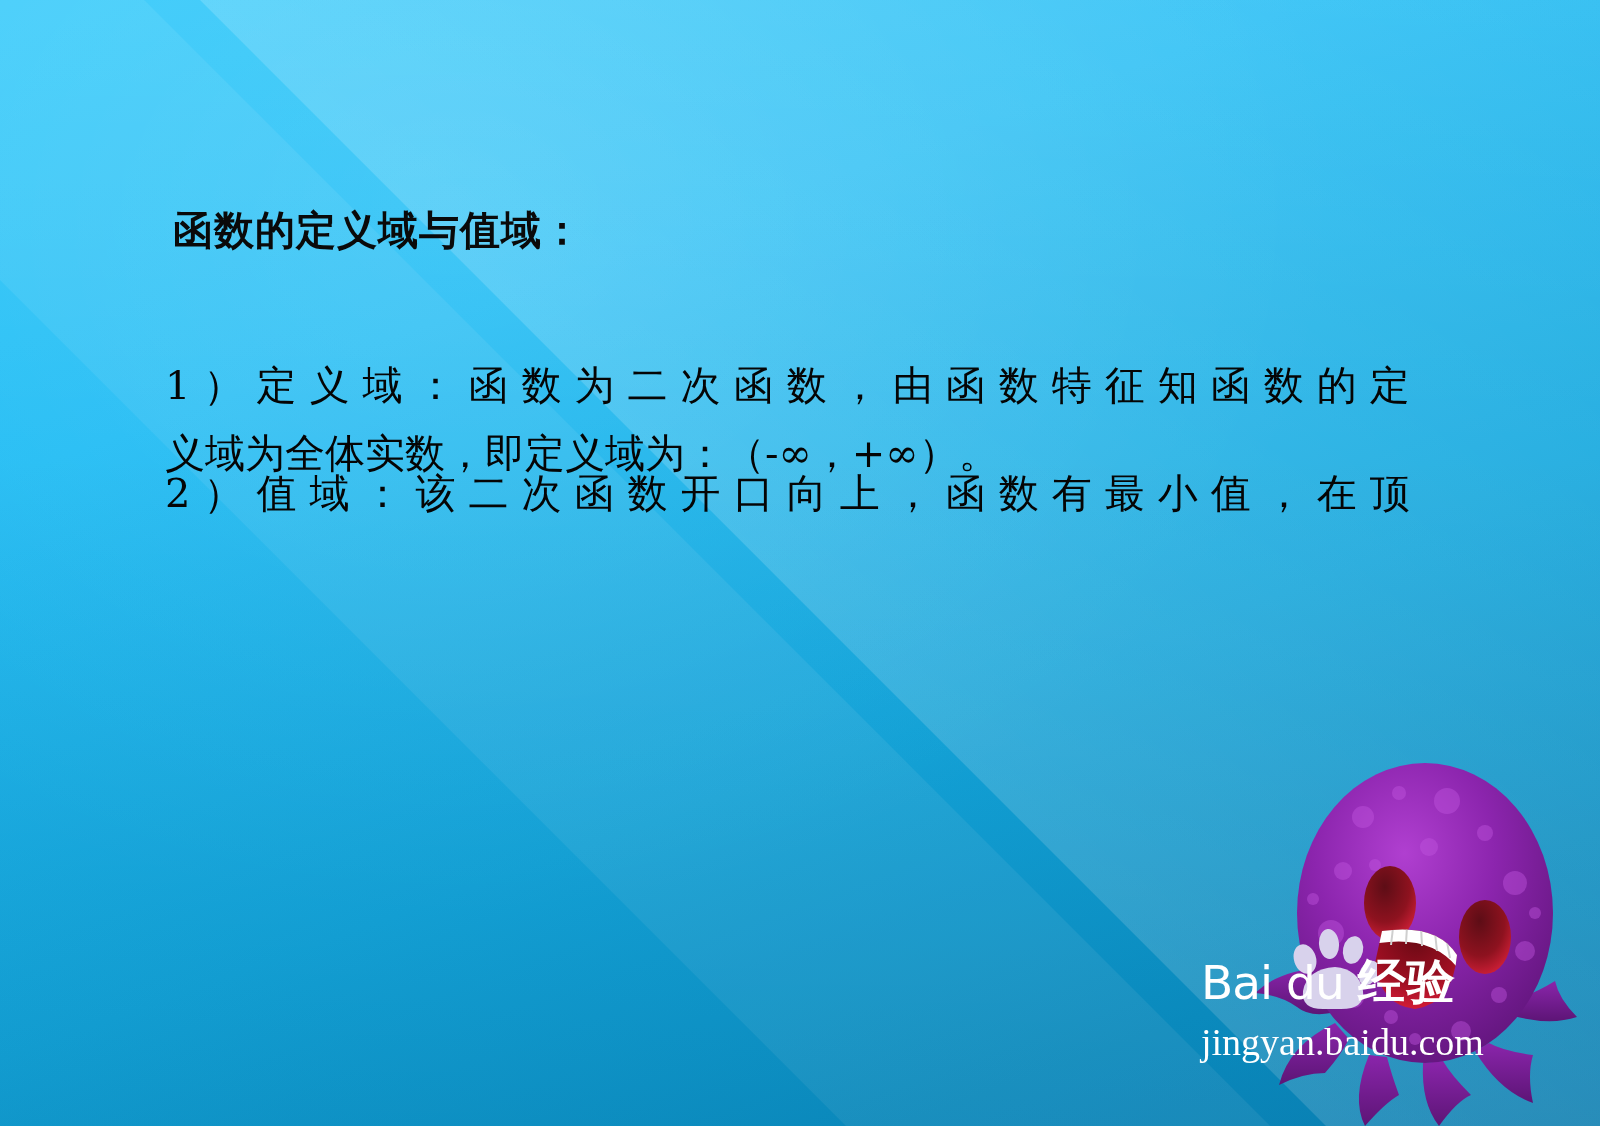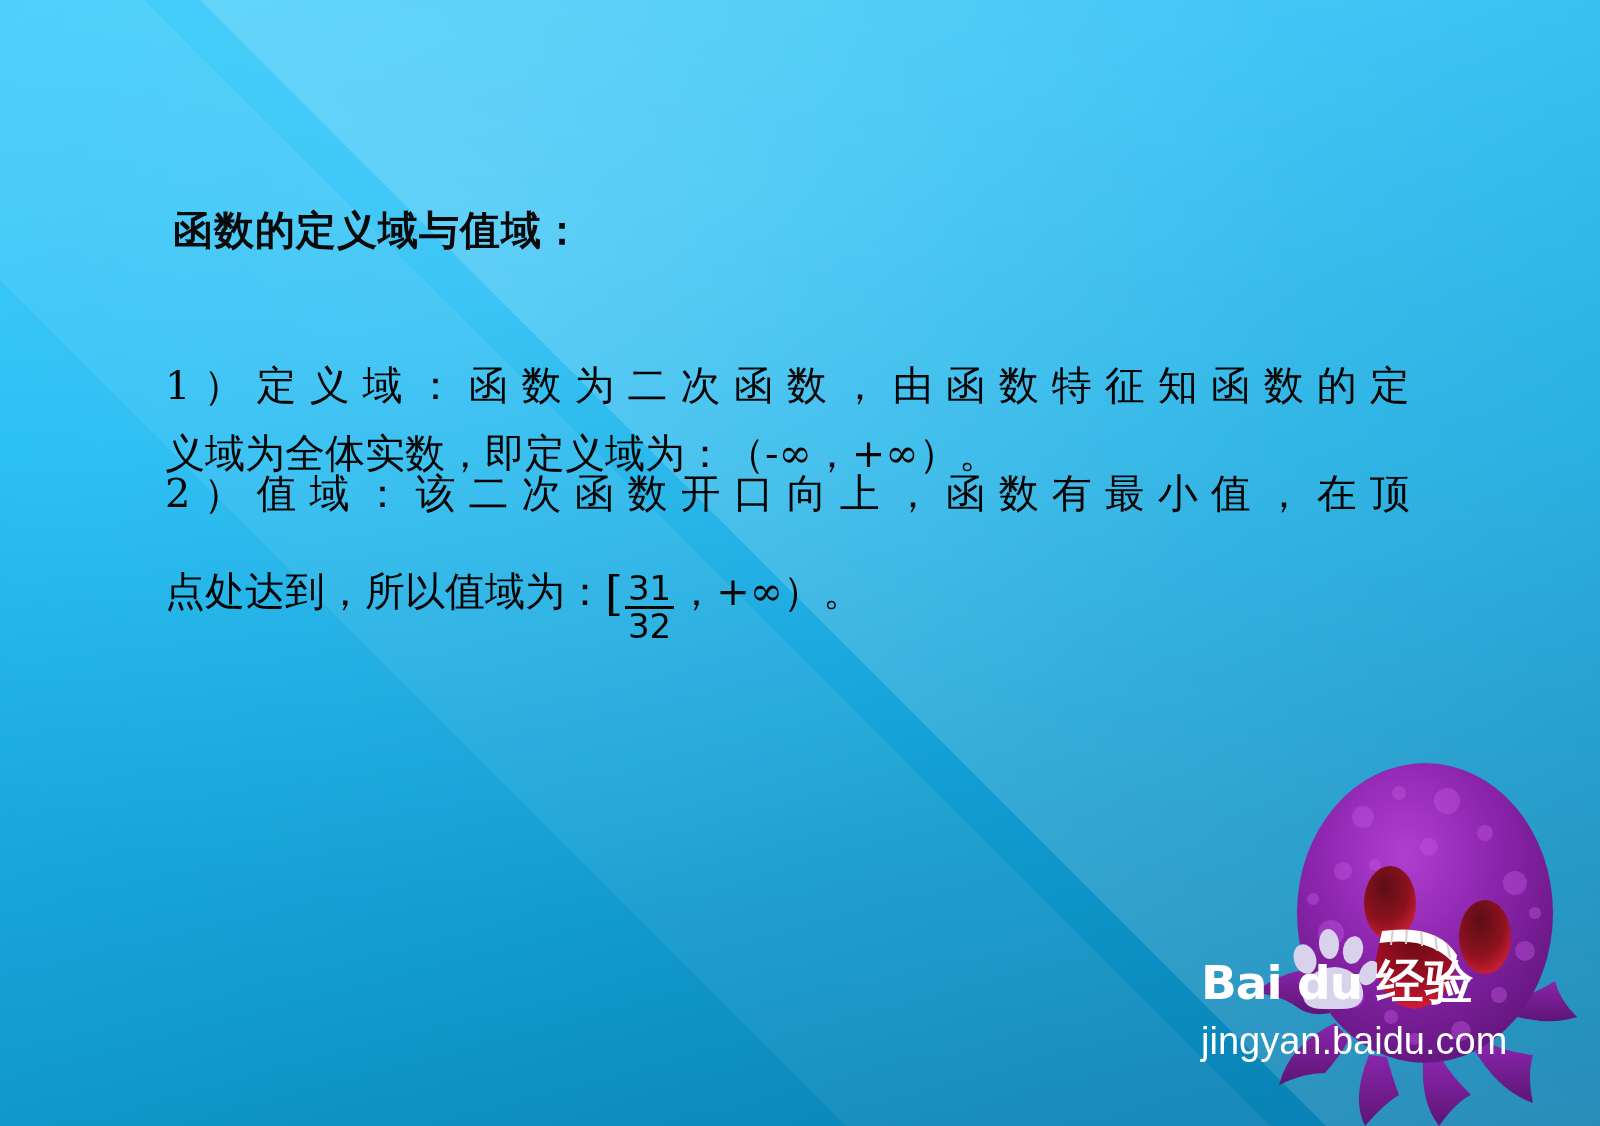--- a/index.html
+++ b/index.html
@@ -79,32 +79,32 @@
   #watermark{
     position:absolute;left:1185px;top:755px;width:415px;height:371px;
   }
   #octopus{position:absolute;left:0;top:0;width:415px;height:371px;}
   #logo-row{
     position:absolute;left:16px;top:196px;height:62px;
     display:flex;align-items:center;
   }
   #logo-baidu{
     font-family:"DejaVu Sans","Liberation Sans",sans-serif;
-    font-size:47px;font-weight:700;color:#ffffff;letter-spacing:-1px;
+    font-size:47px;font-weight:400;color:#ffffff;letter-spacing:-1px;
     position:relative;z-index:3;
   }
   #paw{position:absolute;left:90px;top:-22px;width:86px;height:84px;z-index:2;}
   #logo-jingyan{
     font-family:"DejaVu Sans","Liberation Sans",sans-serif;
     font-size:48px;font-weight:700;color:#ffffff;
     margin-left:14px;position:relative;z-index:3;letter-spacing:1px;
   }
   #logo-url{
     position:absolute;left:16px;top:265px;
-    font-family:Liberation Sans, sans-serif;
+    font-family:Liberation Serif, serif;
     font-size:38px;font-weight:400;color:#ffffff;letter-spacing:0px;
     z-index:3;
   }
 </style>
 </head>
 <body>
 
 <div id="slide">
 
   <div class="band" id="band2"></div>
@@ -170,29 +170,20 @@
           <span class="ch">有</span>
           <span class="ch">最</span>
           <span class="ch">小</span>
           <span class="ch">值</span>
           <span class="ch">，</span>
           <span class="ch">在</span>
           <span class="ch">顶</span>
         </span>
     </div>
 
-    <div class="para last l4">
-      <span>点处达到，所以值域为：</span>
-        <span class="brk">[</span>
-        <span class="frac">
-          <span class="num">31</span>
-          <span class="den">32</span>
-        </span>
-        <span>，+∞）。</span>
-    </div>
 
   </div>
 
   <div id="watermark">
 
     <svg id="octopus" viewBox="0 0 415 371">
       <defs>
         <radialGradient id="bodyG" cx="42%" cy="30%" r="78%">
           <stop offset="0%" stop-color="#b03fd0"></stop>
           <stop offset="45%" stop-color="#8c25ae"></stop>

